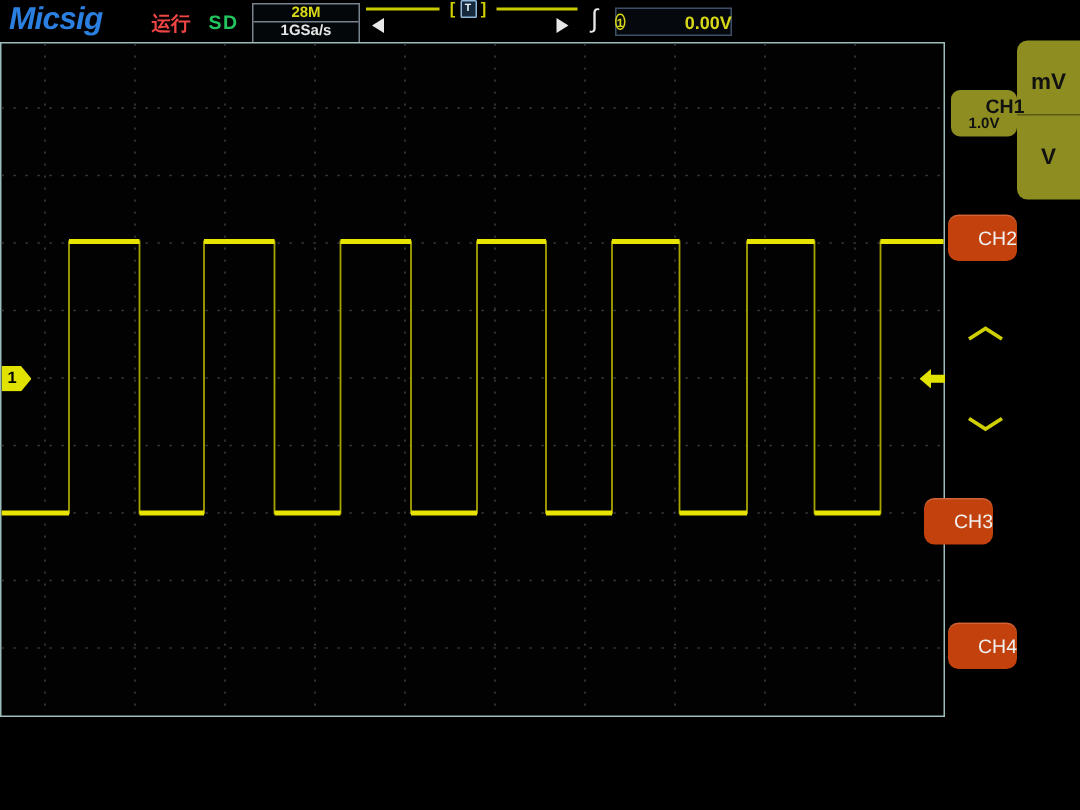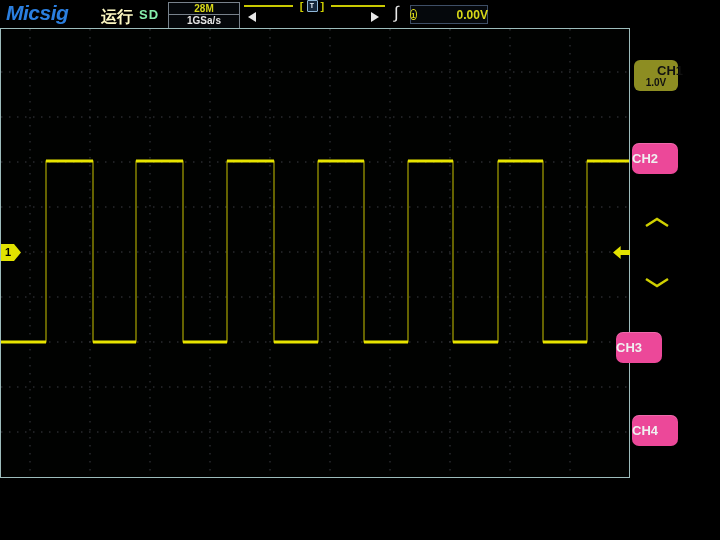--- a/index.html
+++ b/index.html
@@ -3,22 +3,22 @@
 <meta charset="utf-8">
 <style>
   html,body{margin:0;padding:0;background:#000;}
   #screen{position:relative;width:720px;height:540px;background:#000;overflow:hidden;
           font-family:"Liberation Sans", sans-serif;-webkit-font-smoothing:antialiased;}
   .abs{position:absolute;}
 
   
   #topbar{left:0;top:0;width:720px;height:28px;background:#000;}
   .logo{left:6px;top:1px;font-size:21px;font-weight:800;font-style:italic;color:#2b7fe0;letter-spacing:-0.5px;}
-  .run-status{left:101px;top:7px;font-size:16px;font-weight:700;color:#fef9c3;}
-  .sd-label{left:139px;top:7px;font-size:13px;font-weight:700;color:#86efac;letter-spacing:1px;}
+  .run-status{left:101px;top:7px;font-size:13px;font-weight:700;color:#ef4444;}
+  .sd-label{left:139px;top:7px;font-size:13px;font-weight:700;color:#22c55e;letter-spacing:1px;}
   .rate-box{left:168px;top:2px;width:72px;height:32px;border:1px solid #78828c;box-sizing:border-box;background:#04070a;}
   .rate-box .row{height:11px;line-height:11px;text-align:center;font-size:10px;font-weight:700;}
   .rate-box .row.top{color:#d8d818;border-bottom:1px solid #78828c;}
   .rate-box .row.bot{color:#e6e6e6;}
   .tb-line{left:244px;top:5px;width:141px;height:2px;background:#c9c900;}
   .tb-center{left:293px;top:0px;width:38px;height:12px;background:#000;display:flex;align-items:center;justify-content:center;gap:3px;}
   .bracket{color:#d0d000;font-size:11px;font-weight:700;line-height:10px;}
   .mini-t{width:9px;height:10px;background:#16283c;border:1px solid #90b8d8;border-radius:1px;
           color:#e8f2fa;font-size:7px;font-weight:700;text-align:center;line-height:9px;}
   .tri{width:0;height:0;}
@@ -49,22 +49,22 @@
 
   
   .unit-panel{left:678px;top:27px;width:42px;height:106px;background:#8d8d22;border-radius:7px 0 0 7px;}
   .unit-cell{width:100%;text-align:center;color:#111;font-weight:700;font-size:15px;}
   .unit-cell.up{height:50px;line-height:56px;border-bottom:1px solid rgba(0,0,0,0.35);box-sizing:border-box;}
   .unit-cell.down{height:55px;line-height:55px;}
   .ch1-badge{left:634px;top:60px;width:44px;height:31px;background:#8d8d22;border-radius:6px;
              display:flex;flex-direction:column;align-items:center;justify-content:center;}
   .ch1-badge .t1{color:#111;font-size:13px;font-weight:800;line-height:13px;margin-left:28px;}
   .ch1-badge .t2{color:#111;font-size:10px;font-weight:700;line-height:11px;}
-  .ch-btn{width:46px;height:31px;background:#ec4899;border-radius:7px;color:#f0f0f0;
-          font-size:13px;font-weight:700;text-align:left;line-height:31px;
+  .ch-btn{width:46px;height:31px;background:#c2410c;border-radius:7px;color:#f0f0f0;
+          font-size:13px;font-weight:400;text-align:right;line-height:31px;
           box-shadow:inset 0 1px 0 rgba(255,255,255,0.18);}
   #ch2{left:632px;top:143px;} #ch3{left:616px;top:332px;} #ch4{left:632px;top:415px;}
   .level-knob{left:636px;top:230px;width:42px;height:42px;border:2px solid #cfcfcf;border-radius:50%;
               box-sizing:border-box;background:#000;color:#f0f0f0;font-size:13px;text-align:center;line-height:38px;}
   .chev{left:643px;}
 
   
   #bottombar{left:0;top:478px;width:720px;height:62px;background:#000;}
 </style>
 </head>
@@ -102,20 +102,24 @@
   <div id="grid" class="abs">
     <svg id="wavesvg" width="628" height="448">
         <path d="M29 0 V448 M89 0 V448 M149 0 V448 M209 0 V448 M269 0 V448 M329 0 V448 M389 0 V448 M449 0 V448 M509 0 V448 M569 0 V448 M0 43 H628 M0 88 H628 M0 133 H628 M0 178 H628 M0 223 H628 M0 268 H628 M0 313 H628 M0 358 H628 M0 403 H628 " stroke="#3c3c44" stroke-width="1" stroke-dasharray="1.5 6.5" fill="none"></path>
         <path d="M0 313 H45 V132 H92 V313 H135 V132 H182 V313 H226 V132 H273 V313 H317 V132 H363 V313 H407 V132 H452 V313 H497 V132 H542 V313 H586 V132 H629" stroke="#a8a400" stroke-width="1.2" fill="none"></path>
         <path d="M0 313 H45 M45 132 H92 M92 313 H135 M135 132 H182 M182 313 H226 M226 132 H273 M273 313 H317 M317 132 H363 M363 313 H407 M407 132 H452 M452 313 H497 M497 132 H542 M542 313 H586 M586 132 H629" stroke="#e8e400" stroke-width="3.2" fill="none"></path>
       </svg>
   </div>
   <div class="abs ch-marker">1</div>
   <div class="abs lvl-arrow"></div>
 
+  <div class="abs unit-panel">
+    <div class="unit-cell up">mV</div>
+    <div class="unit-cell down">V</div>
+  </div>
   <div class="abs ch1-badge">
     <div class="t1">CH1</div>
     <div class="t2">1.0V</div>
   </div>
   <div id="ch2" class="abs ch-btn">CH2</div>
   <svg class="abs chev" style="top:216px" width="28" height="12">
     <polyline points="3,10 14,3 25,10" stroke="#d0d000" stroke-width="2.5" fill="none"></polyline>
   </svg>
   <svg class="abs chev" style="top:277px" width="28" height="12">
     <polyline points="3,2 14,9 25,2" stroke="#d0d000" stroke-width="2.5" fill="none"></polyline>

